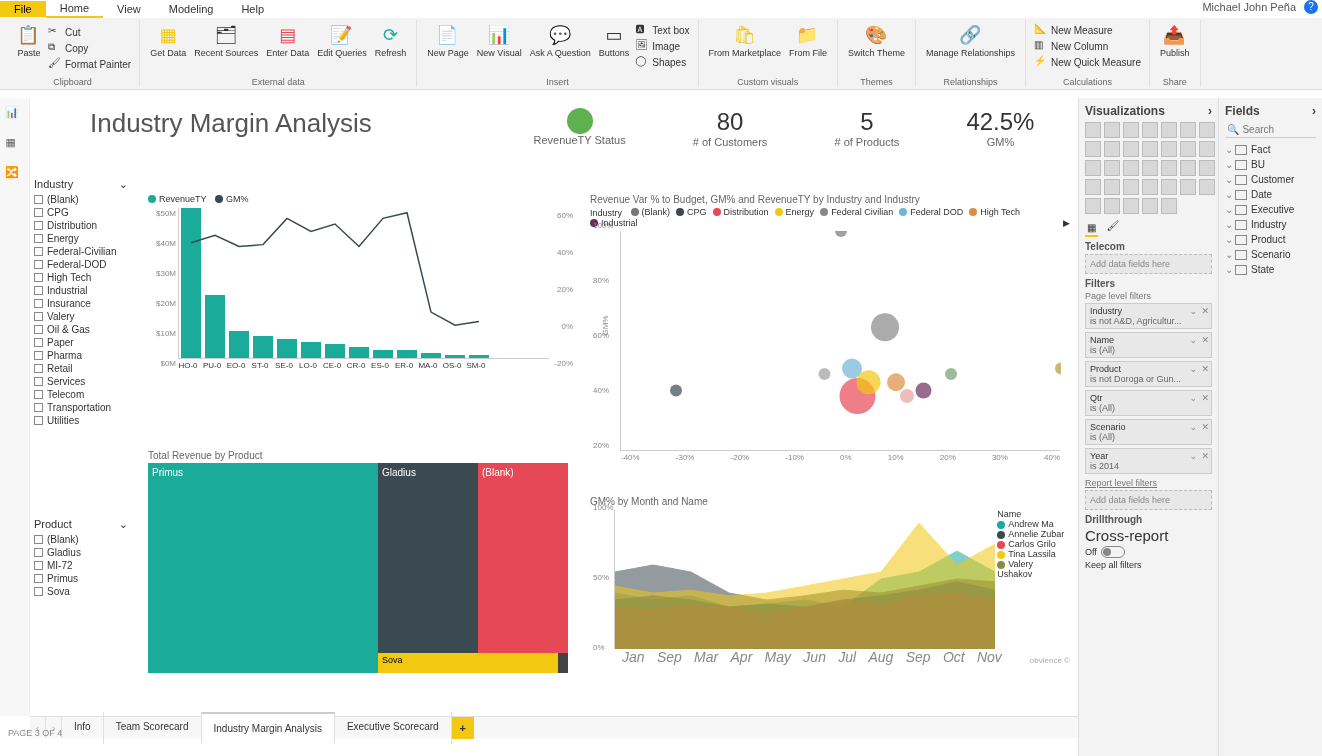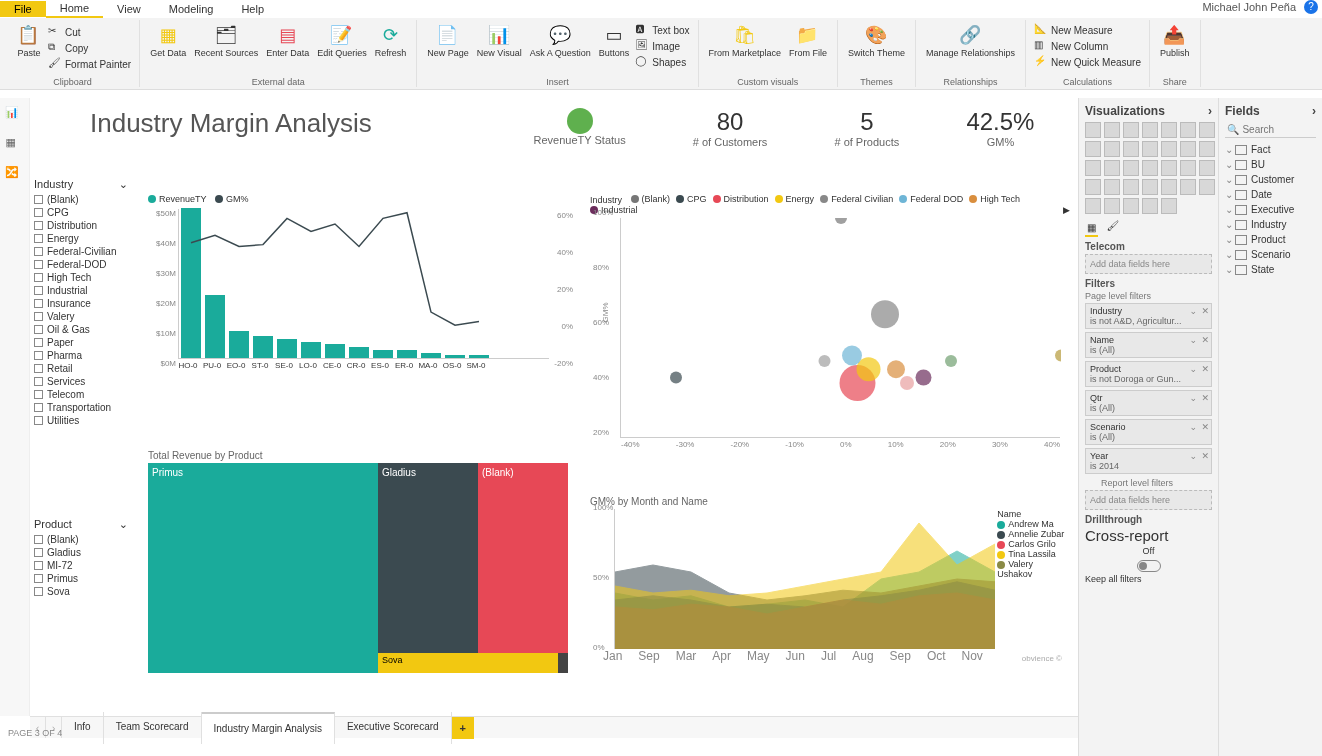--- a/index.html
+++ b/index.html
@@ -88,21 +88,21 @@
 .y-tick { position: absolute; left: -30px; font-size: 8px; color: #888; width: 28px; text-align: right; }
 .y2-tick { position: absolute; right: -24px; font-size: 8px; color: #888; }
 
 
 .treemap { display: flex; width: 420px; height: 210px; position: relative; }
 .tm-cell { color: #fff; font-size: 10px; padding: 4px; }
 .tm-sova { position: absolute; left: 230px; top: 190px; width: 180px; height: 20px; background: #f2c811; color: #000; font-size: 9px; padding: 2px 4px; }
 .tm-small { position: absolute; right: 0; top: 190px; width: 10px; height: 20px; background: #444; }
 
 
-.watermark { position: absolute; right: 8px; bottom: 0; font-size: 8px; color: #aaa; }
+.watermark { position: absolute; right: 0; bottom: 0; font-size: 8px; color: #aaa; }
 </style>
 </head>
 <body>
 
 <div class="menubar">
   <div class="tab file">File</div>
   <div class="tab active">Home</div>
   <div class="tab">View</div>
   <div class="tab">Modeling</div>
   <div class="tab">Help</div>
@@ -450,20 +450,21 @@
           <div class="barlbl" style="width: 20px;">ES-0</div>
           <div class="barlbl" style="width: 20px;">ER-0</div>
           <div class="barlbl" style="width: 20px;">MA-0</div>
           <div class="barlbl" style="width: 20px;">OS-0</div>
           <div class="barlbl" style="width: 20px;">SM-0</div>
         </div>
     </div>
   </div>
 
   <div class="chart" style="left:560px; top:96px; width:480px;">
+    <div class="chart-title">Revenue Var % to Budget, GM% and RevenueTY by Industry and Industry</div>
     <div style="font-size:9px; margin-bottom:2px;">
       <span style="margin-right:6px;">Industry</span>
       <span id="scatter-legend"><span class="legend-item"><span class="legend-dot" style="background:#777;"></span>(Blank)</span><span class="legend-item"><span class="legend-dot" style="background:#3b4a50;"></span>CPG</span><span class="legend-item"><span class="legend-dot" style="background:#e74856;"></span>Distribution</span><span class="legend-item"><span class="legend-dot" style="background:#f2c811;"></span>Energy</span><span class="legend-item"><span class="legend-dot" style="background:#888;"></span>Federal Civilian</span><span class="legend-item"><span class="legend-dot" style="background:#6eb5d6;"></span>Federal DOD</span><span class="legend-item"><span class="legend-dot" style="background:#d98e3e;"></span>High Tech</span><span class="legend-item"><span class="legend-dot" style="background:#6b2d5c;"></span>Industrial</span></span>
       <span style="float:right;">▶</span>
     </div>
     <div style="position:relative; width:440px; height:220px; margin-left:30px; border-left:1px solid #ccc; border-bottom:1px solid #ccc;">
       <svg id="scatter-svg" width="440" height="220" style="position:absolute;">
           <circle cx="220" cy="0" r="6" fill="#777" opacity="0.7"></circle>
           <circle cx="55" cy="159.5" r="6" fill="#3b4a50" opacity="0.7"></circle>
           <circle cx="236.5" cy="165" r="18" fill="#e74856" opacity="0.7"></circle>
@@ -531,21 +532,21 @@
         <div>Name</div>
         <div id="area-legend">
             <div><span class="legend-dot" style="background:#1aab9b;"></span>Andrew Ma</div>
             <div><span class="legend-dot" style="background:#3b4a50;"></span>Annelie Zubar</div>
             <div><span class="legend-dot" style="background:#e74856;"></span>Carlos Grilo</div>
             <div><span class="legend-dot" style="background:#f2c811;"></span>Tina Lassila</div>
             <div><span class="legend-dot" style="background:#8a8a45;"></span>Valery Ushakov</div>
           </div>
       </div>
     </div>
-    <div id="area-xticks" style="display:flex; width:380px; margin-left:13px; justify-content:space-between; font-size:12px; color:#888;">
+    <div id="area-xticks" style="display:flex; width:380px; margin-left:32px; justify-content:space-between; font-size:14px; color:#888;font-style:italic;">
         <div>Jan</div>
         <div>Sep</div>
         <div>Mar</div>
         <div>Apr</div>
         <div>May</div>
         <div>Jun</div>
         <div>Jul</div>
         <div>Aug</div>
         <div>Sep</div>
         <div>Oct</div>
@@ -647,25 +648,25 @@
         <span class="fchev">⌄</span>
         <span class="fclose">✕</span>
       </div>
       <div class="filter-card">
         <div>Year</div>
         <div style="color:#666;">is 2014</div>
         <span class="fchev">⌄</span>
         <span class="fclose">✕</span>
       </div>
     </div>
-  <div style="font-size:9px; color:#777; margin:4px 0 2px 16px;">Report level filters</div>
+  <div style="font-size:9px; color:#777; margin:4px 0 2px 0;text-decoration:underline;">Report level filters</div>
   <div class="well">Add data fields here</div>
   <div class="section-title">Drillthrough</div>
   <div style="font-size:15px;">Cross-report</div>
-  <div style="display:flex; align-items:center; gap:4px; margin:2px 0;flex-direction:column;">
+  <div style="display:flex; align-items:center; gap:4px; margin:2px 0;">
     <span style="font-size:9px;">Off</span>
     <span class="toggle">
         <span class="knob"></span>
       </span>
   </div>
   <div style="font-size:9px;">Keep all filters</div>
 </div>
 
 <div class="pane fields">
   <div class="pane-header">

